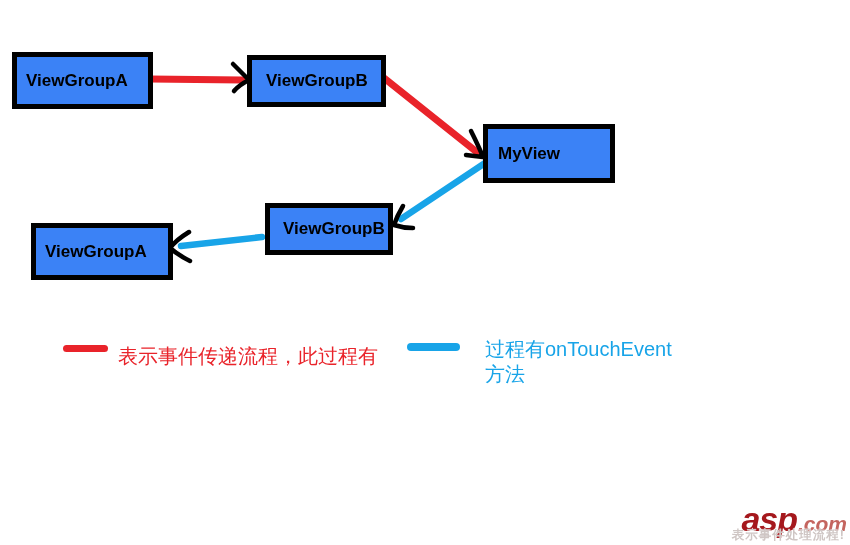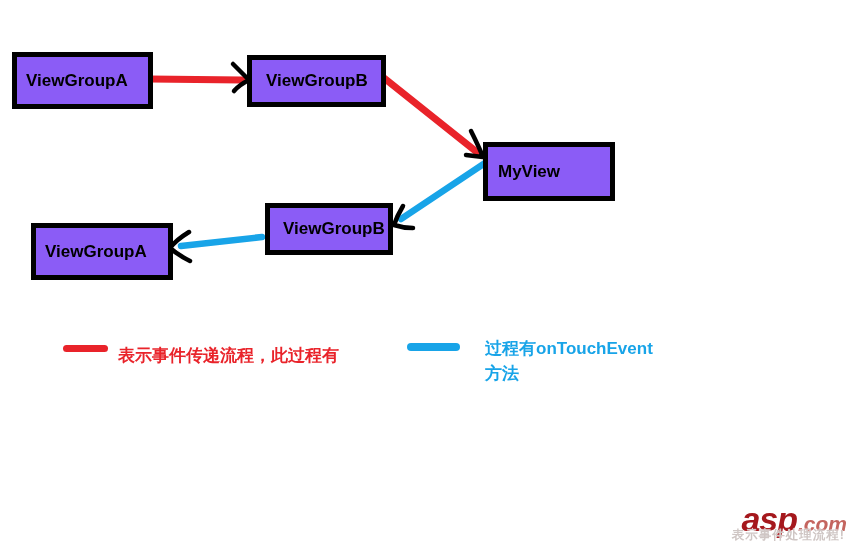--- a/index.html
+++ b/index.html
@@ -13,38 +13,38 @@
   .arrow-layer{position:absolute;left:0;top:0;width:850px;height:545px;}
   .red-stroke{stroke:#e9232a;}
   .blue-stroke{stroke:#18a4e8;}
   .head{stroke:#000000;fill:none;stroke-width:4.5;stroke-linecap:round;stroke-linejoin:round;}
   .flow{fill:none;stroke-linecap:round;}
 
   .node{
     position:absolute;
     box-sizing:border-box;
     border:5px solid #000;
-    background:#8b5cf6;
+    background:#3b82f6;
     display:flex;align-items:center;
     font-weight:bold;font-size:17px;color:#000;
     white-space:nowrap;
   }
   .node-a1{left:12px;top:52px;width:141px;height:57px;padding-left:9px;}
   .node-b1{left:247px;top:55px;width:139px;height:52px;padding-left:14px;}
-  .node-mv{left:483px;top:142px;width:132px;height:59px;padding-left:10px;}
+  .node-mv{left:483px;top:124px;width:132px;height:59px;padding-left:10px;}
   .node-b2{left:265px;top:203px;width:128px;height:52px;padding-left:13px;}
   .node-a2{left:31px;top:223px;width:142px;height:57px;padding-left:9px;}
 
   .swatch{position:absolute;border-radius:4px;}
   .swatch-red{left:63px;top:345px;width:45px;height:7px;background:#e9232a;}
   .swatch-blue{left:407px;top:343px;width:53px;height:8px;background:#18a4e8;}
 
   .legend-text{
     position:absolute;
-    font-size:17px;font-weight:bold;
+    font-size:20px;font-weight:normal;
     line-height:24.5px;white-space:nowrap;
   }
   .legend-red-text{left:118px;top:344px;color:#e9232a;}
   .legend-blue-text{left:485px;top:337px;color:#18a4e8;}
 
   .watermark{
     position:absolute;right:3px;bottom:4px;
     text-align:right;line-height:1;
   }
   .wm-row{display:flex;align-items:baseline;justify-content:flex-end;}

